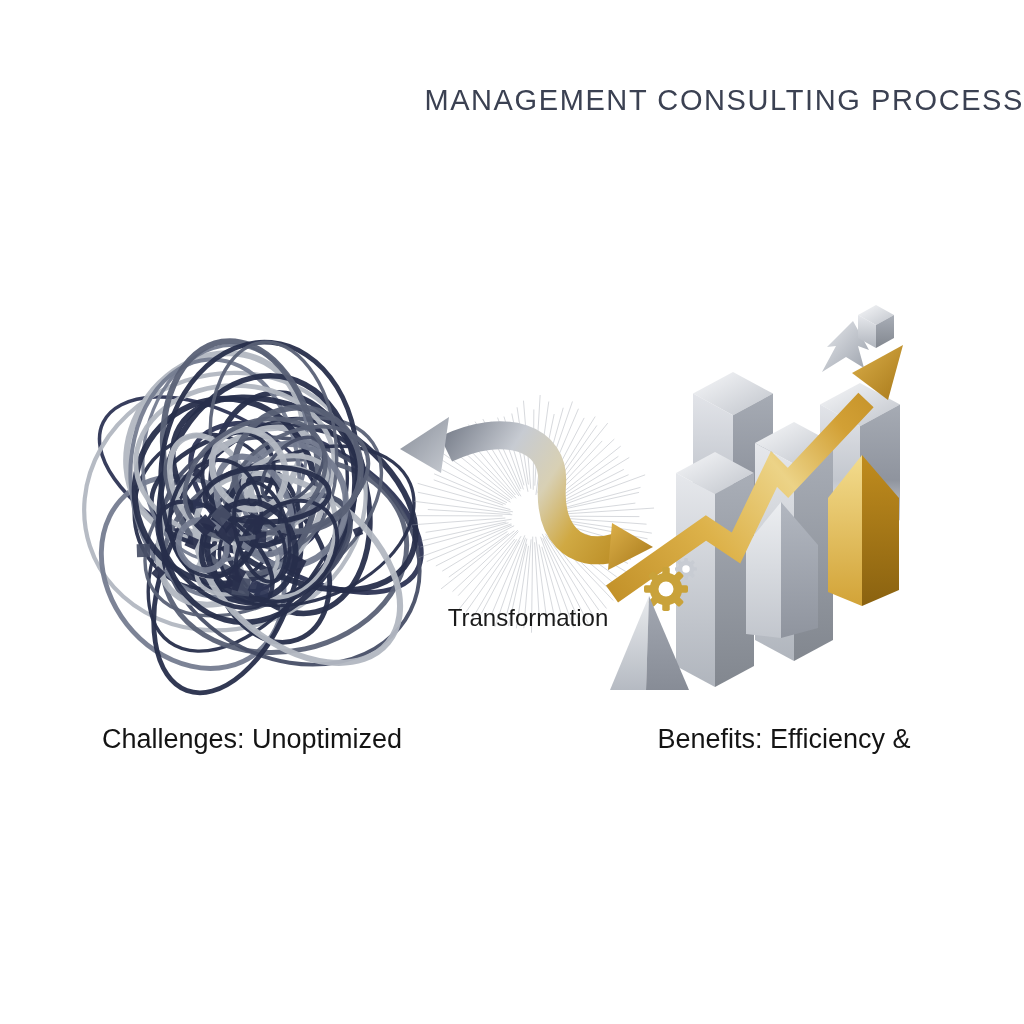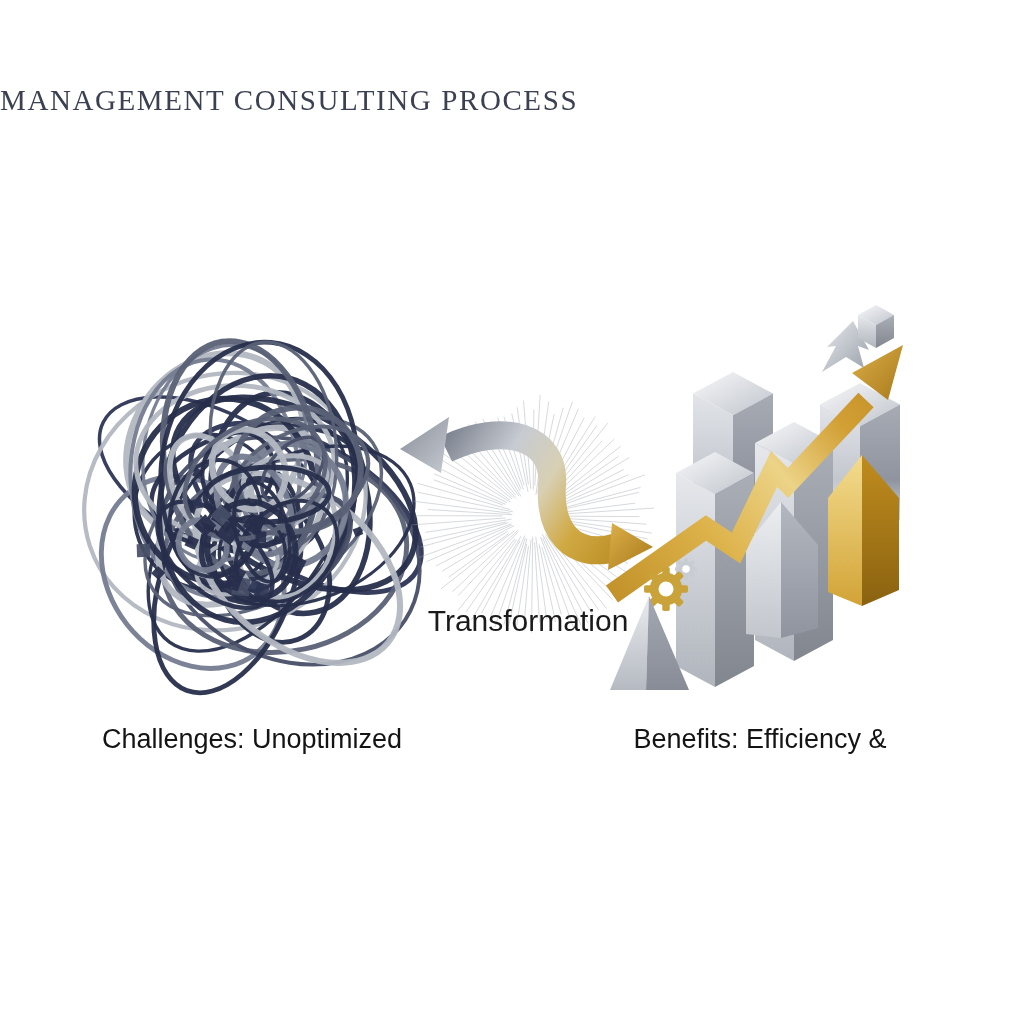--- a/index.html
+++ b/index.html
@@ -6,33 +6,33 @@
     --c-title:#3b4152;
     --c-text:#141414;
   }
   html,body{margin:0;padding:0;background:#ffffff;}
   .canvas{
     position:relative;width:1024px;height:1024px;background:#ffffff;
     overflow:hidden;font-family:"Liberation Sans",sans-serif;
   }
   .art{position:absolute;left:0;top:0;width:1024px;height:1024px;}
   .title{
-    position:absolute;top:84px;left:0;width:100%;text-align:left;
-    font-size:29px;letter-spacing:1.6px;color:var(--c-title);font-weight:500;font-family:Liberation Serif, serif;
+    position:absolute;top:84px;left:0;width:100%;text-align:right;
+    font-size:29px;letter-spacing:1.6px;color:var(--c-title);font-weight:500;
   }
   .label-transformation{
     position:absolute;left:528px;top:604px;transform:translateX(-50%);
-    font-size:30px;color:#1a1a1a;white-space:nowrap;
+    font-size:24px;color:#1a1a1a;white-space:nowrap;
   }
   .caption{
     position:absolute;top:722px;transform:translateX(-50%);
     text-align:center;font-size:27px;line-height:34px;color:var(--c-text);white-space:nowrap;
   }
   .caption.left{left:252px;}
-  .caption.right{left:760px;}
+  .caption.right{left:784px;}
 </style>
 </head>
 <body>
 
 <div class="canvas">
 
   <svg class="art" viewBox="0 0 1024 1024" aria-hidden="true">
     <defs>
       <linearGradient id="gTop" x1="0" y1="0" x2="1" y2="1">
         <stop offset="0" stop-color="#f7f8fa"></stop>

